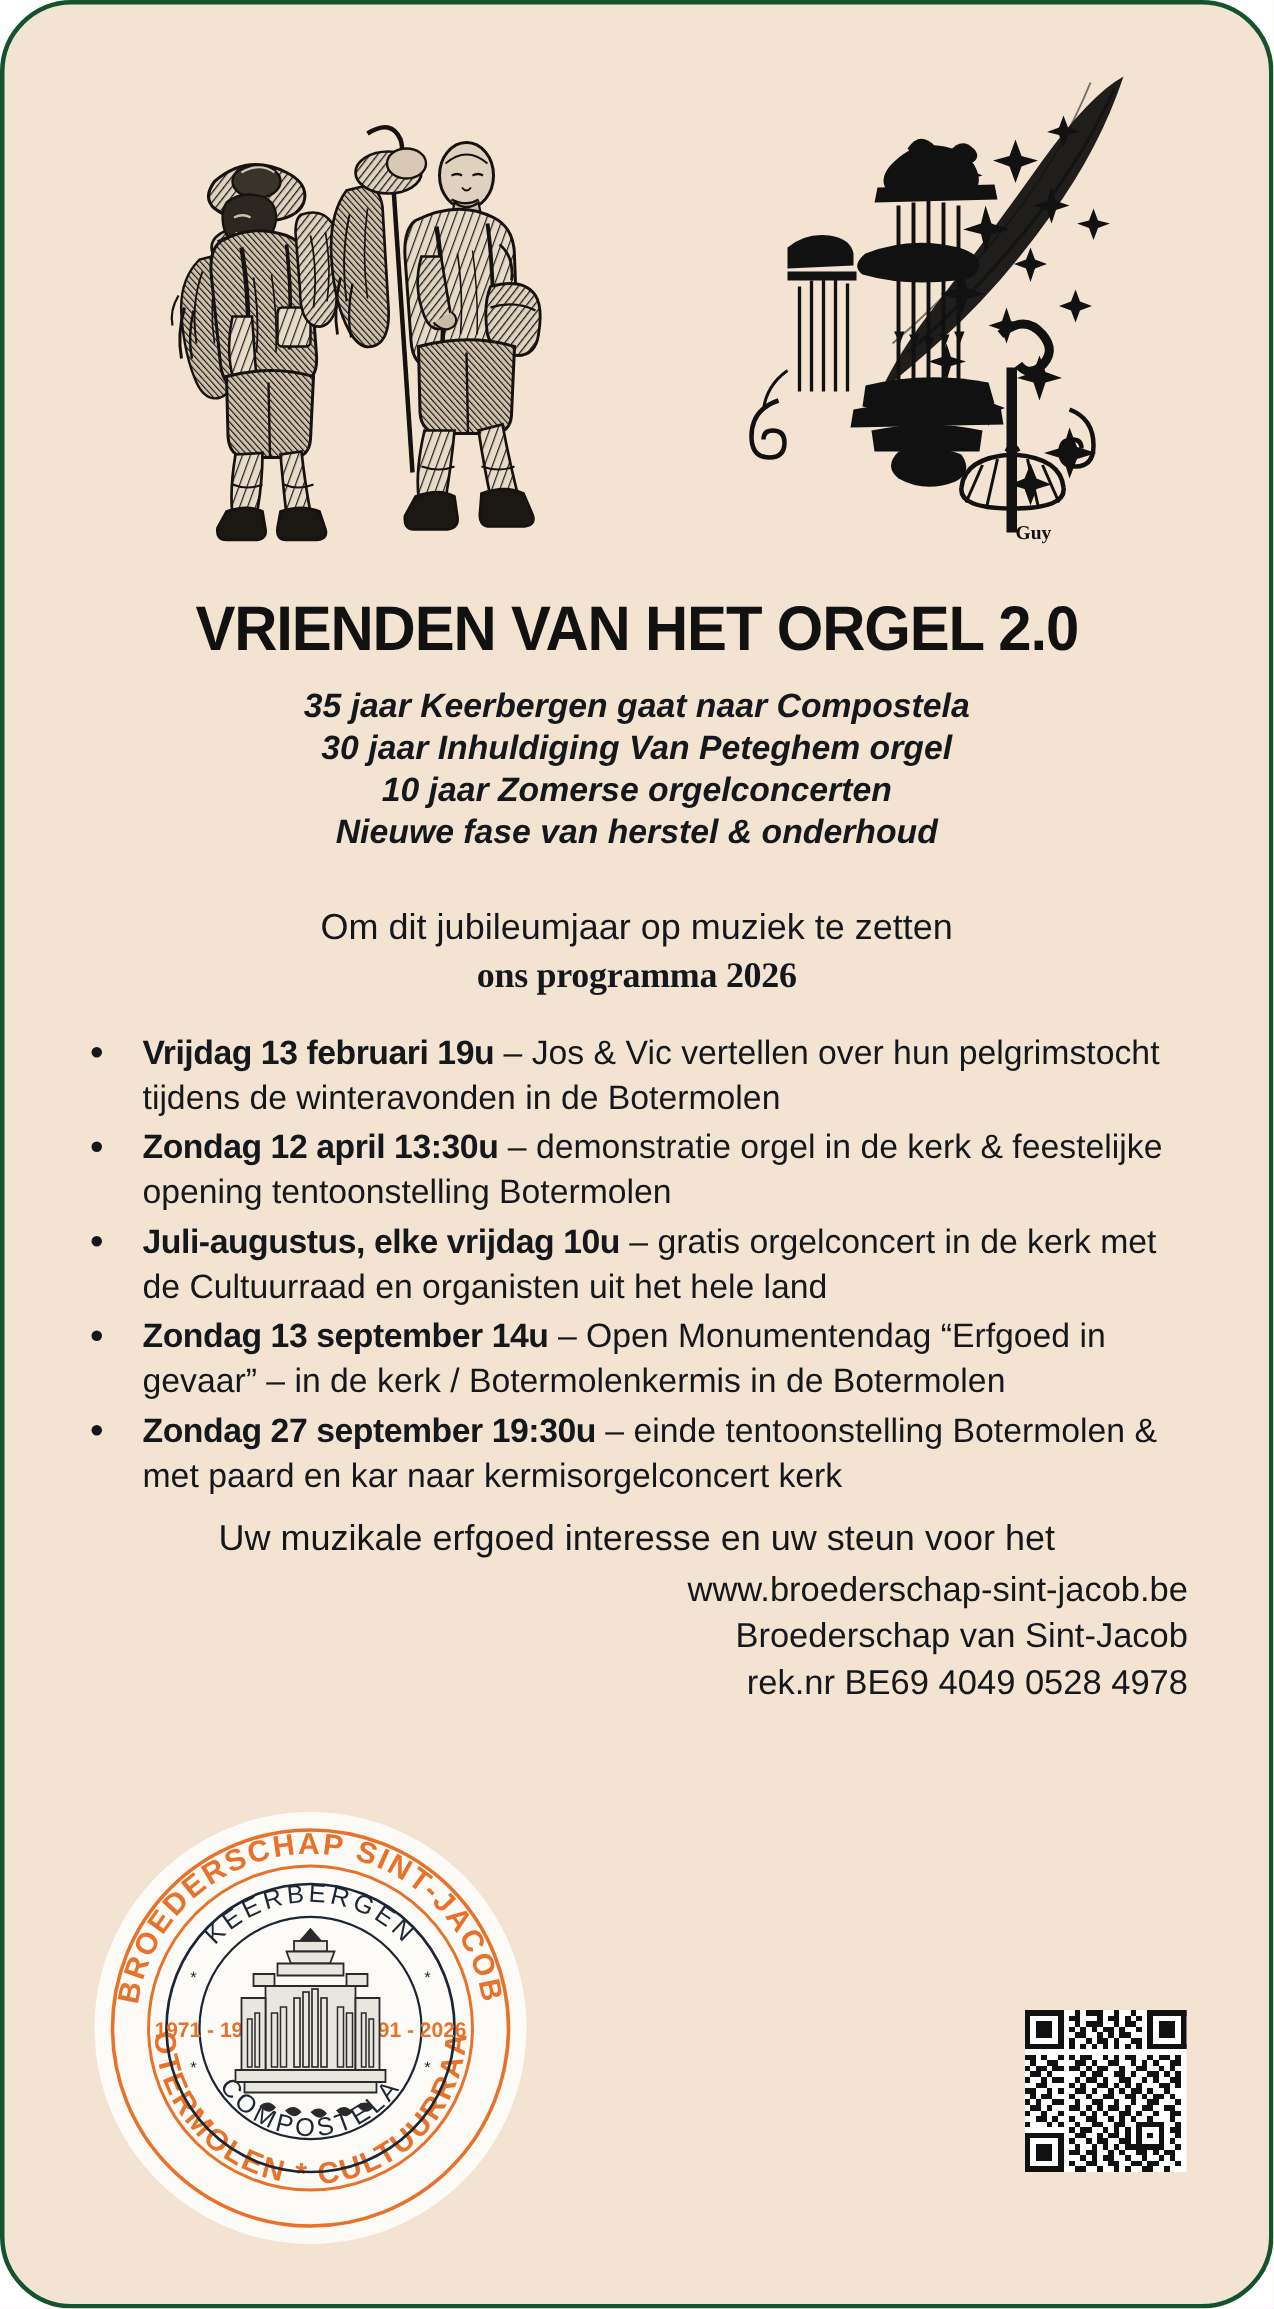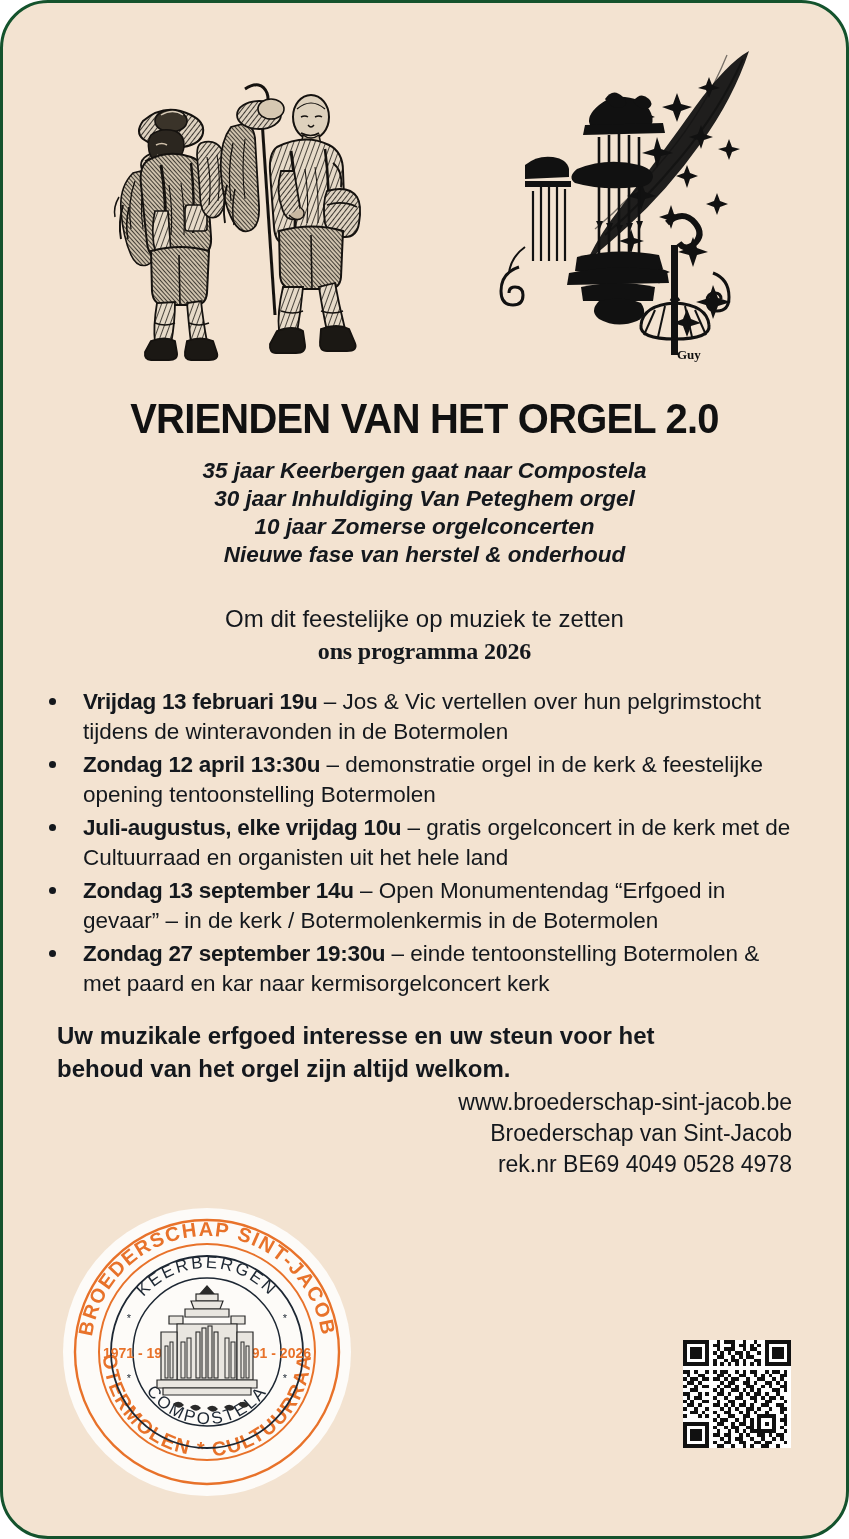--- a/index.html
+++ b/index.html
@@ -78,21 +78,21 @@
   }
   .intro-line.bold {
     font-weight: 700;
     font-size: 24px;
     letter-spacing: -0.2px;
     font-family: Liberation Serif, serif;
   }
 
   
   .program {
-    margin: 20px 0 0 4px;
+    margin: 20px 0 0 16px;
     padding: 0 44px 0 32px;
   }
   .bullet-row {
     position: relative;
     padding-left: 44px;
     margin-bottom: 3px;
     font-size: 22.5px;
     line-height: 30px;
     color: #14181d;
   }
@@ -105,23 +105,23 @@
     border-radius: 50%;
     background: #14181d;
   }
   .bullet-lead {
     font-weight: 700;
     letter-spacing: -0.3px;
   }
 
   
   .closing {
-    margin-top: 20px;
+    margin-top: 10px;
     padding: 0 54px 0 54px;
-    font-weight: bold;
+    text-align: center;
   }
   .closing-line {
     font-size: 24px;
     line-height: 33px;
     color: #14181d;
   }
 
   .contact {
     margin-top: 2px;
     padding-right: 54px;
@@ -379,21 +379,21 @@
   <h1 class="title">VRIENDEN VAN HET ORGEL 2.0</h1>
 
   <div class="subtitles">
     <div class="subtitle-line">35 jaar Keerbergen gaat naar Compostela</div>
     <div class="subtitle-line">30 jaar Inhuldiging Van Peteghem orgel</div>
     <div class="subtitle-line">10 jaar Zomerse orgelconcerten</div>
     <div class="subtitle-line">Nieuwe fase van herstel &amp; onderhoud</div>
   </div>
 
   <div class="intro">
-    <div class="intro-line">Om dit feestelijke op muziek te zetten</div>
+    <div class="intro-line">Om dit jubileumjaar op muziek te zetten</div>
     <div class="intro-line bold">ons programma 2026</div>
   </div>
 
   <div class="program">
     <div class="bullet-row">
       <span class="bullet-dot"></span>
       <span class="bullet-lead">Vrijdag 13 februari 19u</span><span> – Jos &amp; Vic vertellen over hun pelgrimstocht tijdens de winteravonden in de Botermolen</span>
     </div>
     <div class="bullet-row">
       <span class="bullet-dot"></span>
@@ -408,21 +408,20 @@
       <span class="bullet-lead">Zondag 13 september 14u</span><span> – Open Monumentendag “Erfgoed in gevaar” – in de kerk / Botermolenkermis in de Botermolen</span>
     </div>
     <div class="bullet-row">
       <span class="bullet-dot"></span>
       <span class="bullet-lead">Zondag 27 september 19:30u</span><span> – einde tentoonstelling Botermolen &amp; met paard en kar naar kermisorgelconcert kerk</span>
     </div>
   </div>
 
   <div class="closing">
     <div class="closing-line">Uw muzikale erfgoed interesse en uw steun voor het</div>
-    <div class="closing-line">behoud van het orgel zijn altijd welkom.</div>
   </div>
 
   <div class="contact">
     <div class="contact-line">www.broederschap-sint-jacob.be</div>
     <div class="contact-line">Broederschap van Sint-Jacob</div>
     <div class="contact-line">rek.nr BE69 4049 0528 4978</div>
   </div>
 
   <div class="footer">
 

